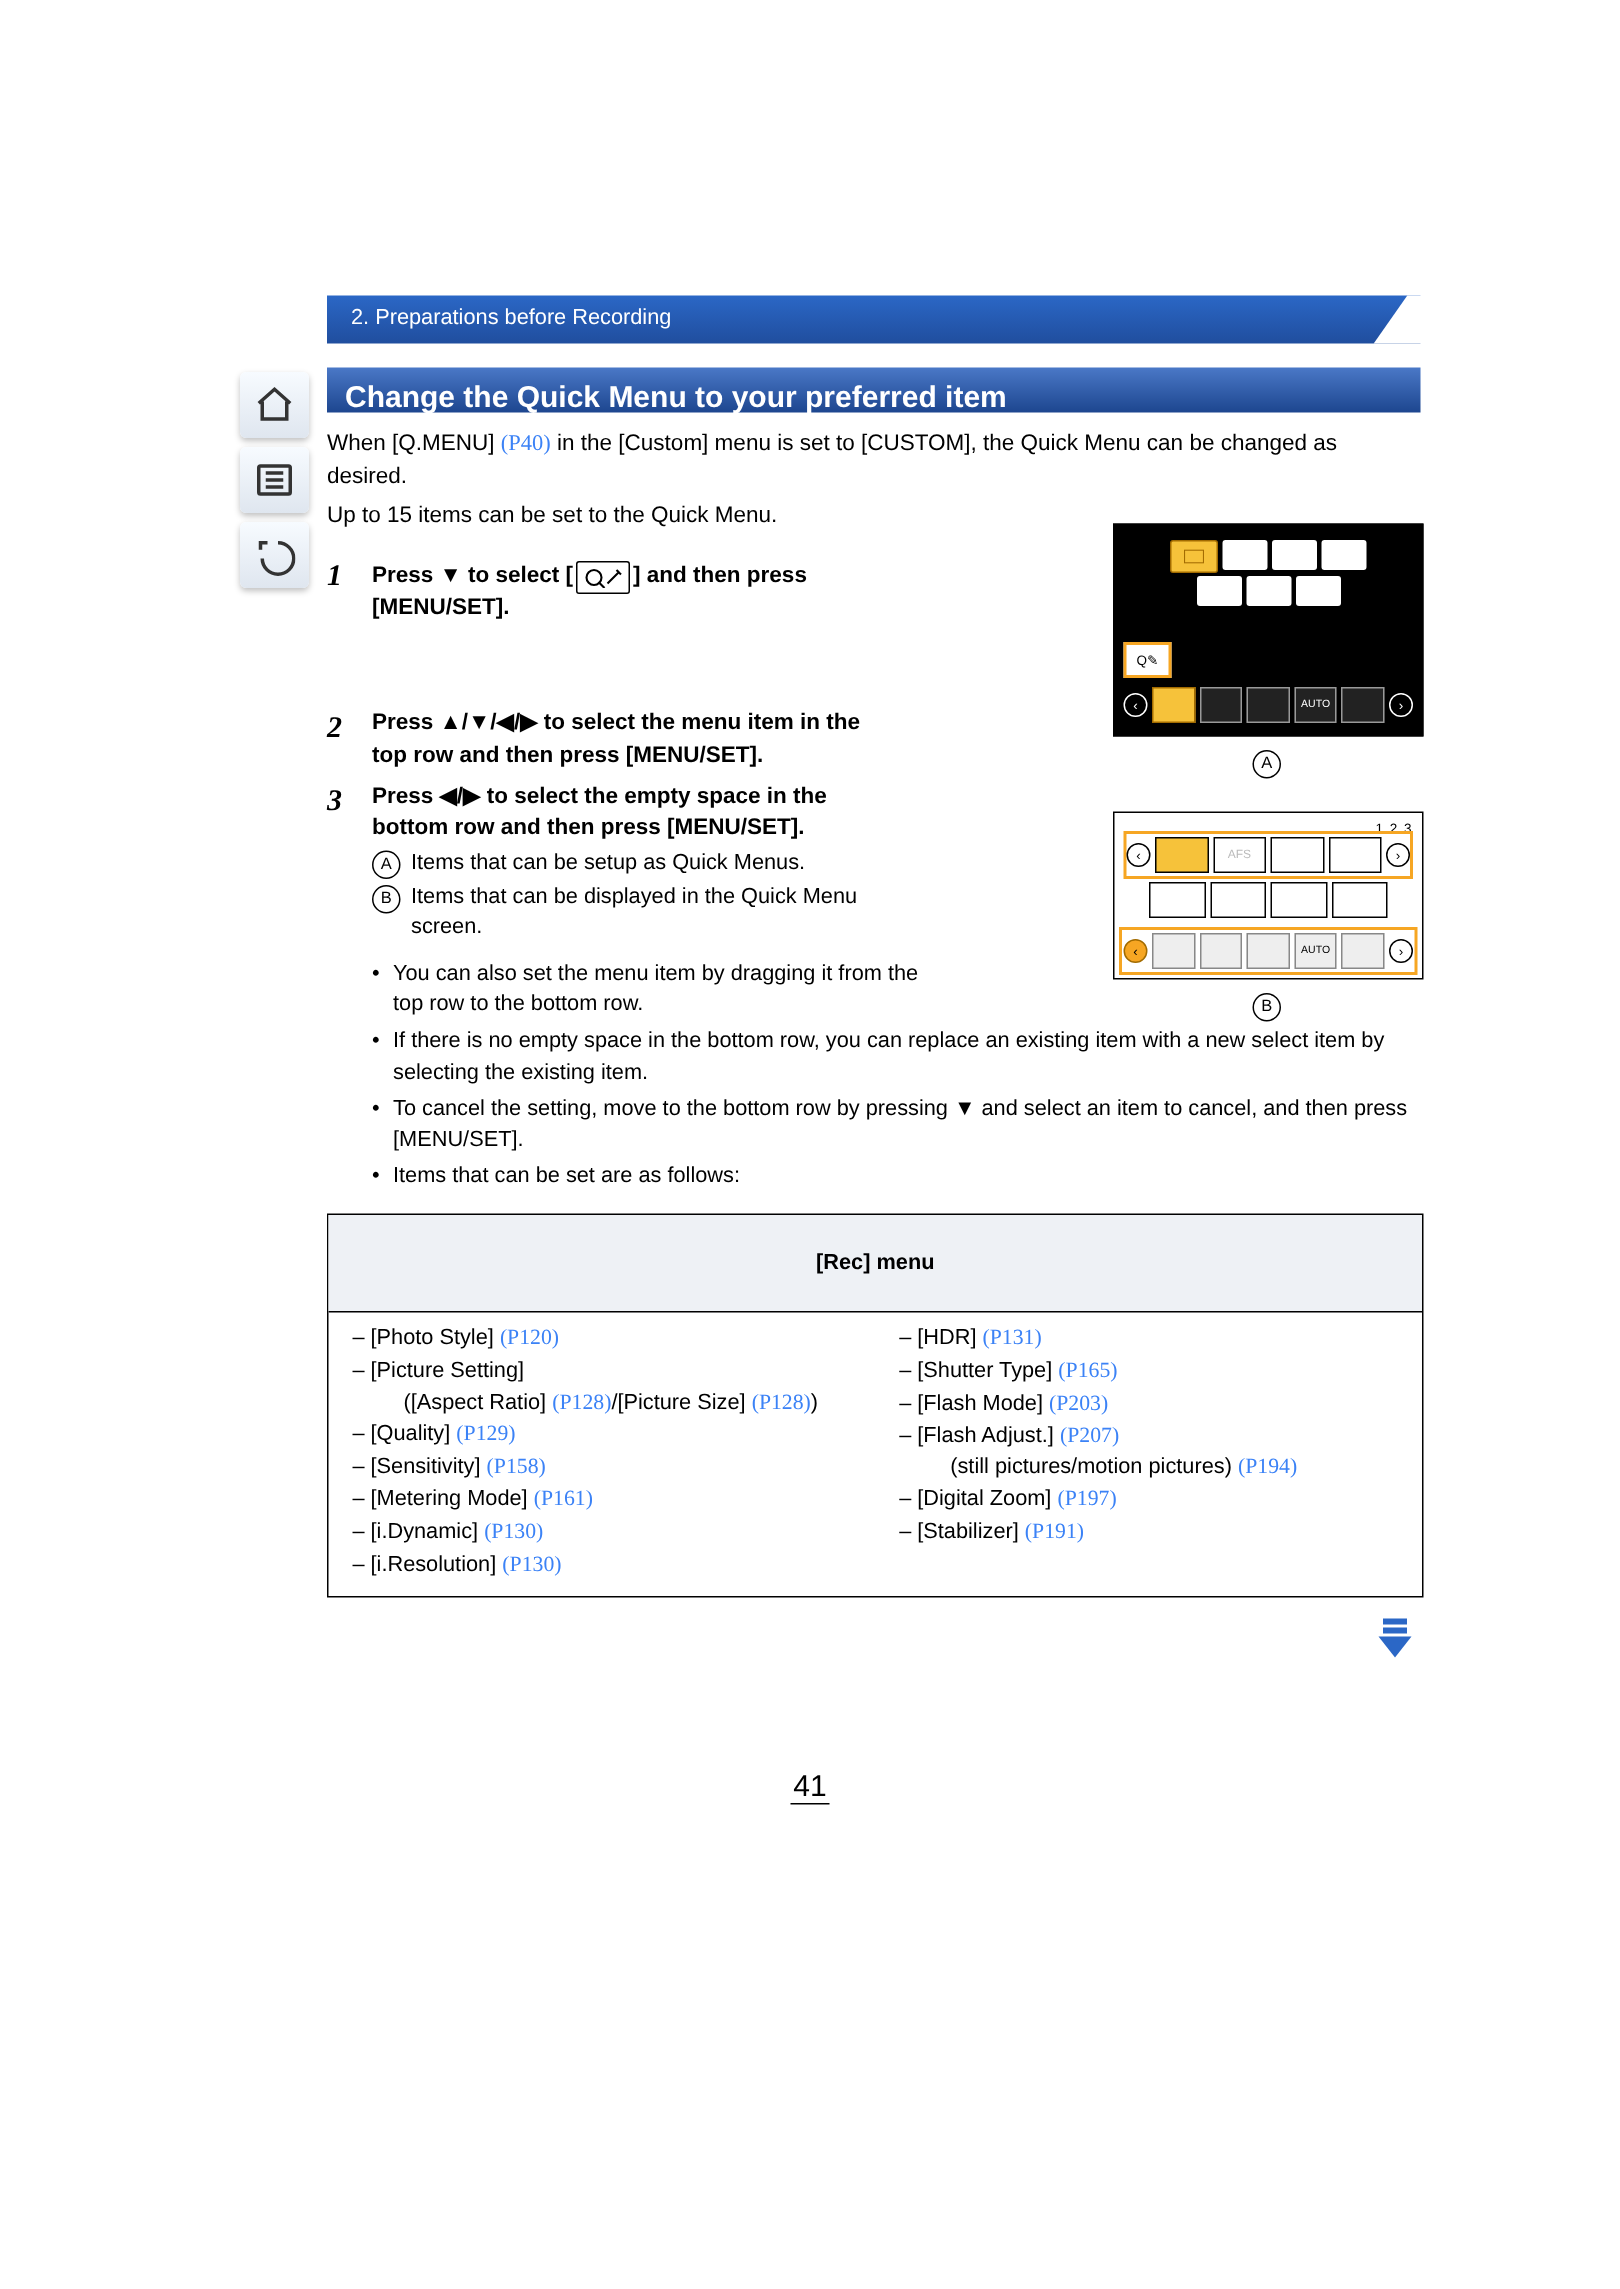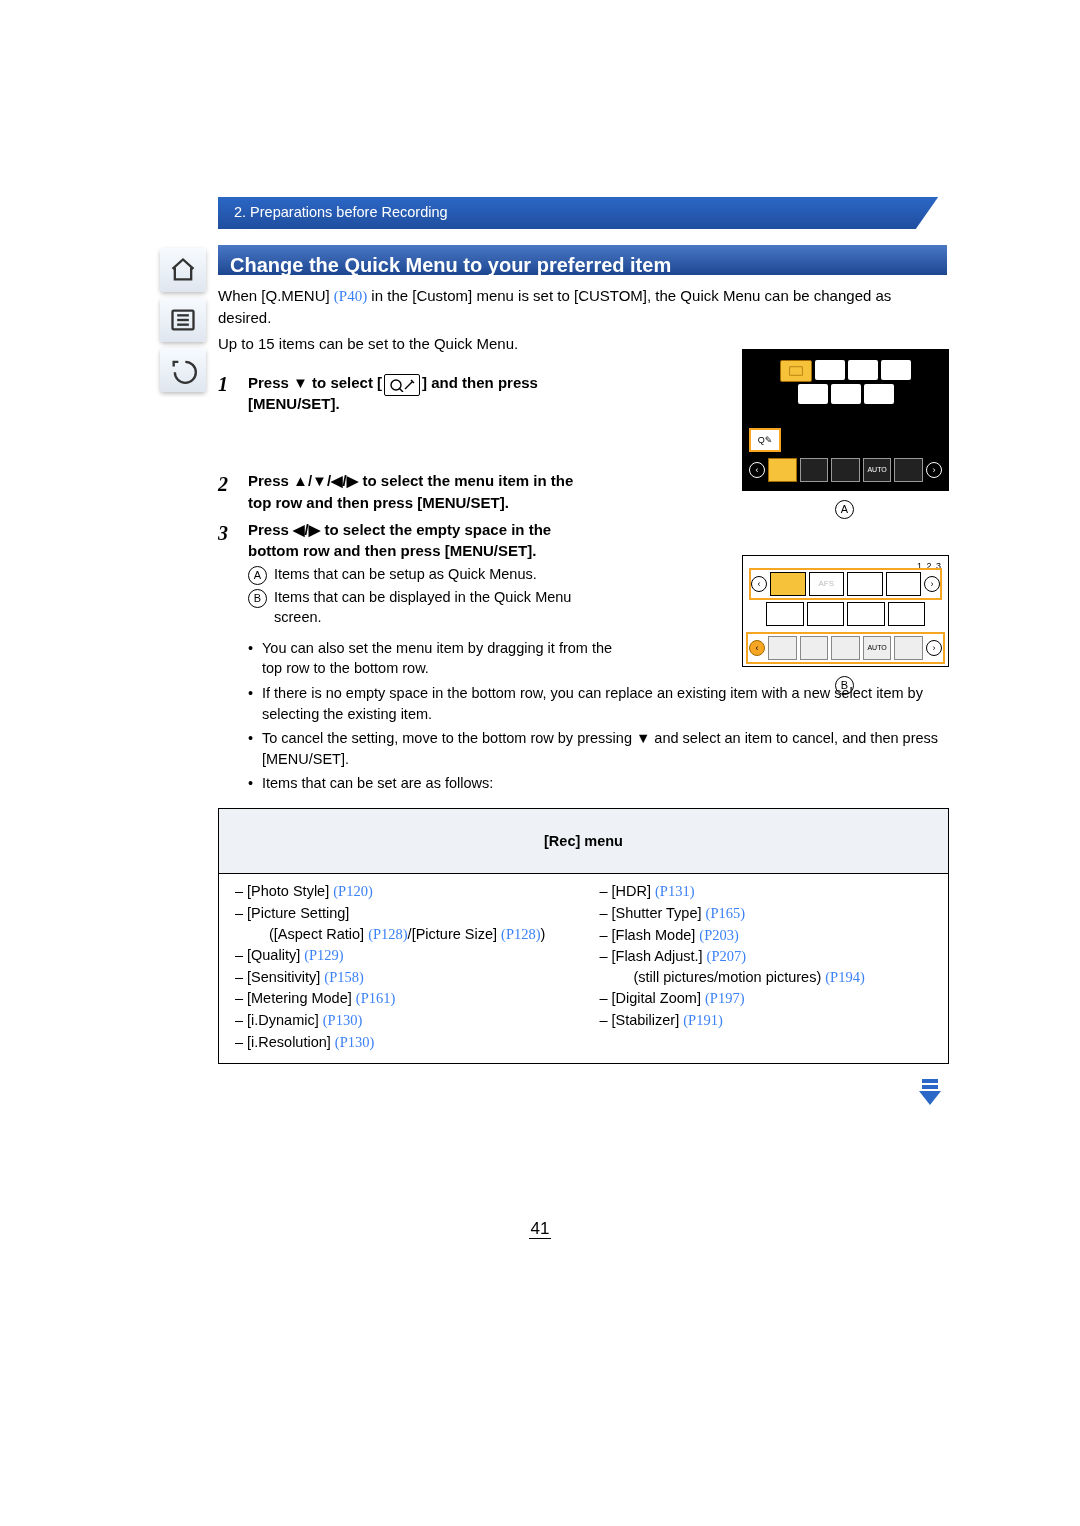--- a/index.html
+++ b/index.html
@@ -128,21 +128,21 @@
   .bottom-bar .arrow{ width:14px; height:14px; border:1.5px solid #fff; border-radius:50%; color:#fff; font-size:9px; display:flex; align-items:center; justify-content:center;}
   .bottom-bar .slot{ flex:1; height:22px; background:#666; border:1px solid #999; display:flex; align-items:center; justify-content:center;}
   .bottom-bar .slot.sel{ background:#f6c23a; border:1px solid #a26b00;}
   .qf-tag{ position:absolute; left:6px; bottom:38px; width:28px; height:20px;
     border:2px solid #f6a623; background:#fff; color:#000; font-size:9px; display:flex; align-items:center; justify-content:center;}
   .mini-icon{ width:14px; height:12px; }
 
   .illus .label{ text-align:center; margin-top:6px;}
 
   .illus2{
-    width:205px; height:110px; border:1px solid #000; background:#fff; margin-top:36px; position:relative;
+    width:205px; height:110px; border:1px solid #000; background:#fff; margin-top:22px; position:relative;
   }
   .illus2 .page123{ position:absolute; top:4px; right:6px; font-size:9px; letter-spacing:1px;}
   .illus2 .row{ position:absolute; left:6px; right:6px; height:24px; display:flex; align-items:center; gap:3px;}
   .illus2 .row .arrow{ width:14px; height:14px; border:1.5px solid #000; border-radius:50%; font-size:9px; display:flex; align-items:center; justify-content:center;}
   .illus2 .row .slot{ flex:1; height:22px; border:1px solid #000; display:flex; align-items:center; justify-content:center;}
   .illus2 .row1{ top:12px; border:2px solid #f6a623; padding:2px 0;}
   .illus2 .row1 .slot.sel{ background:#f6c23a;}
   .illus2 .row1 .slot.afs{ color:#bbb; font-size:8px;}
   .illus2 .row2{ top:46px;}
   .illus2 .row3{ bottom:4px; border-top:1px dashed transparent;}
@@ -171,22 +171,22 @@
   .rec-table li.noprefix::before{content:"";}
 
   
   .continue-arrow{
     position:absolute; right:0; bottom:-50px;
   }
   .continue-arrow svg{ width:34px; height:34px;}
 
   
   .pgnum{
-    position:absolute; left:0; right:0; top:1219px;
-    text-align:center; font-size:17px;
+    position:absolute; left:0; right:0; top:1180px;
+    text-align:center; font-size:20px;
   }
   .pgnum span{ border-bottom:1px solid #000; padding:0 2px;}
 </style>
 </head>
 <body>
 
 <div class="page">
 
   <div class="nav-icons">
     <div class="nav-icon">

